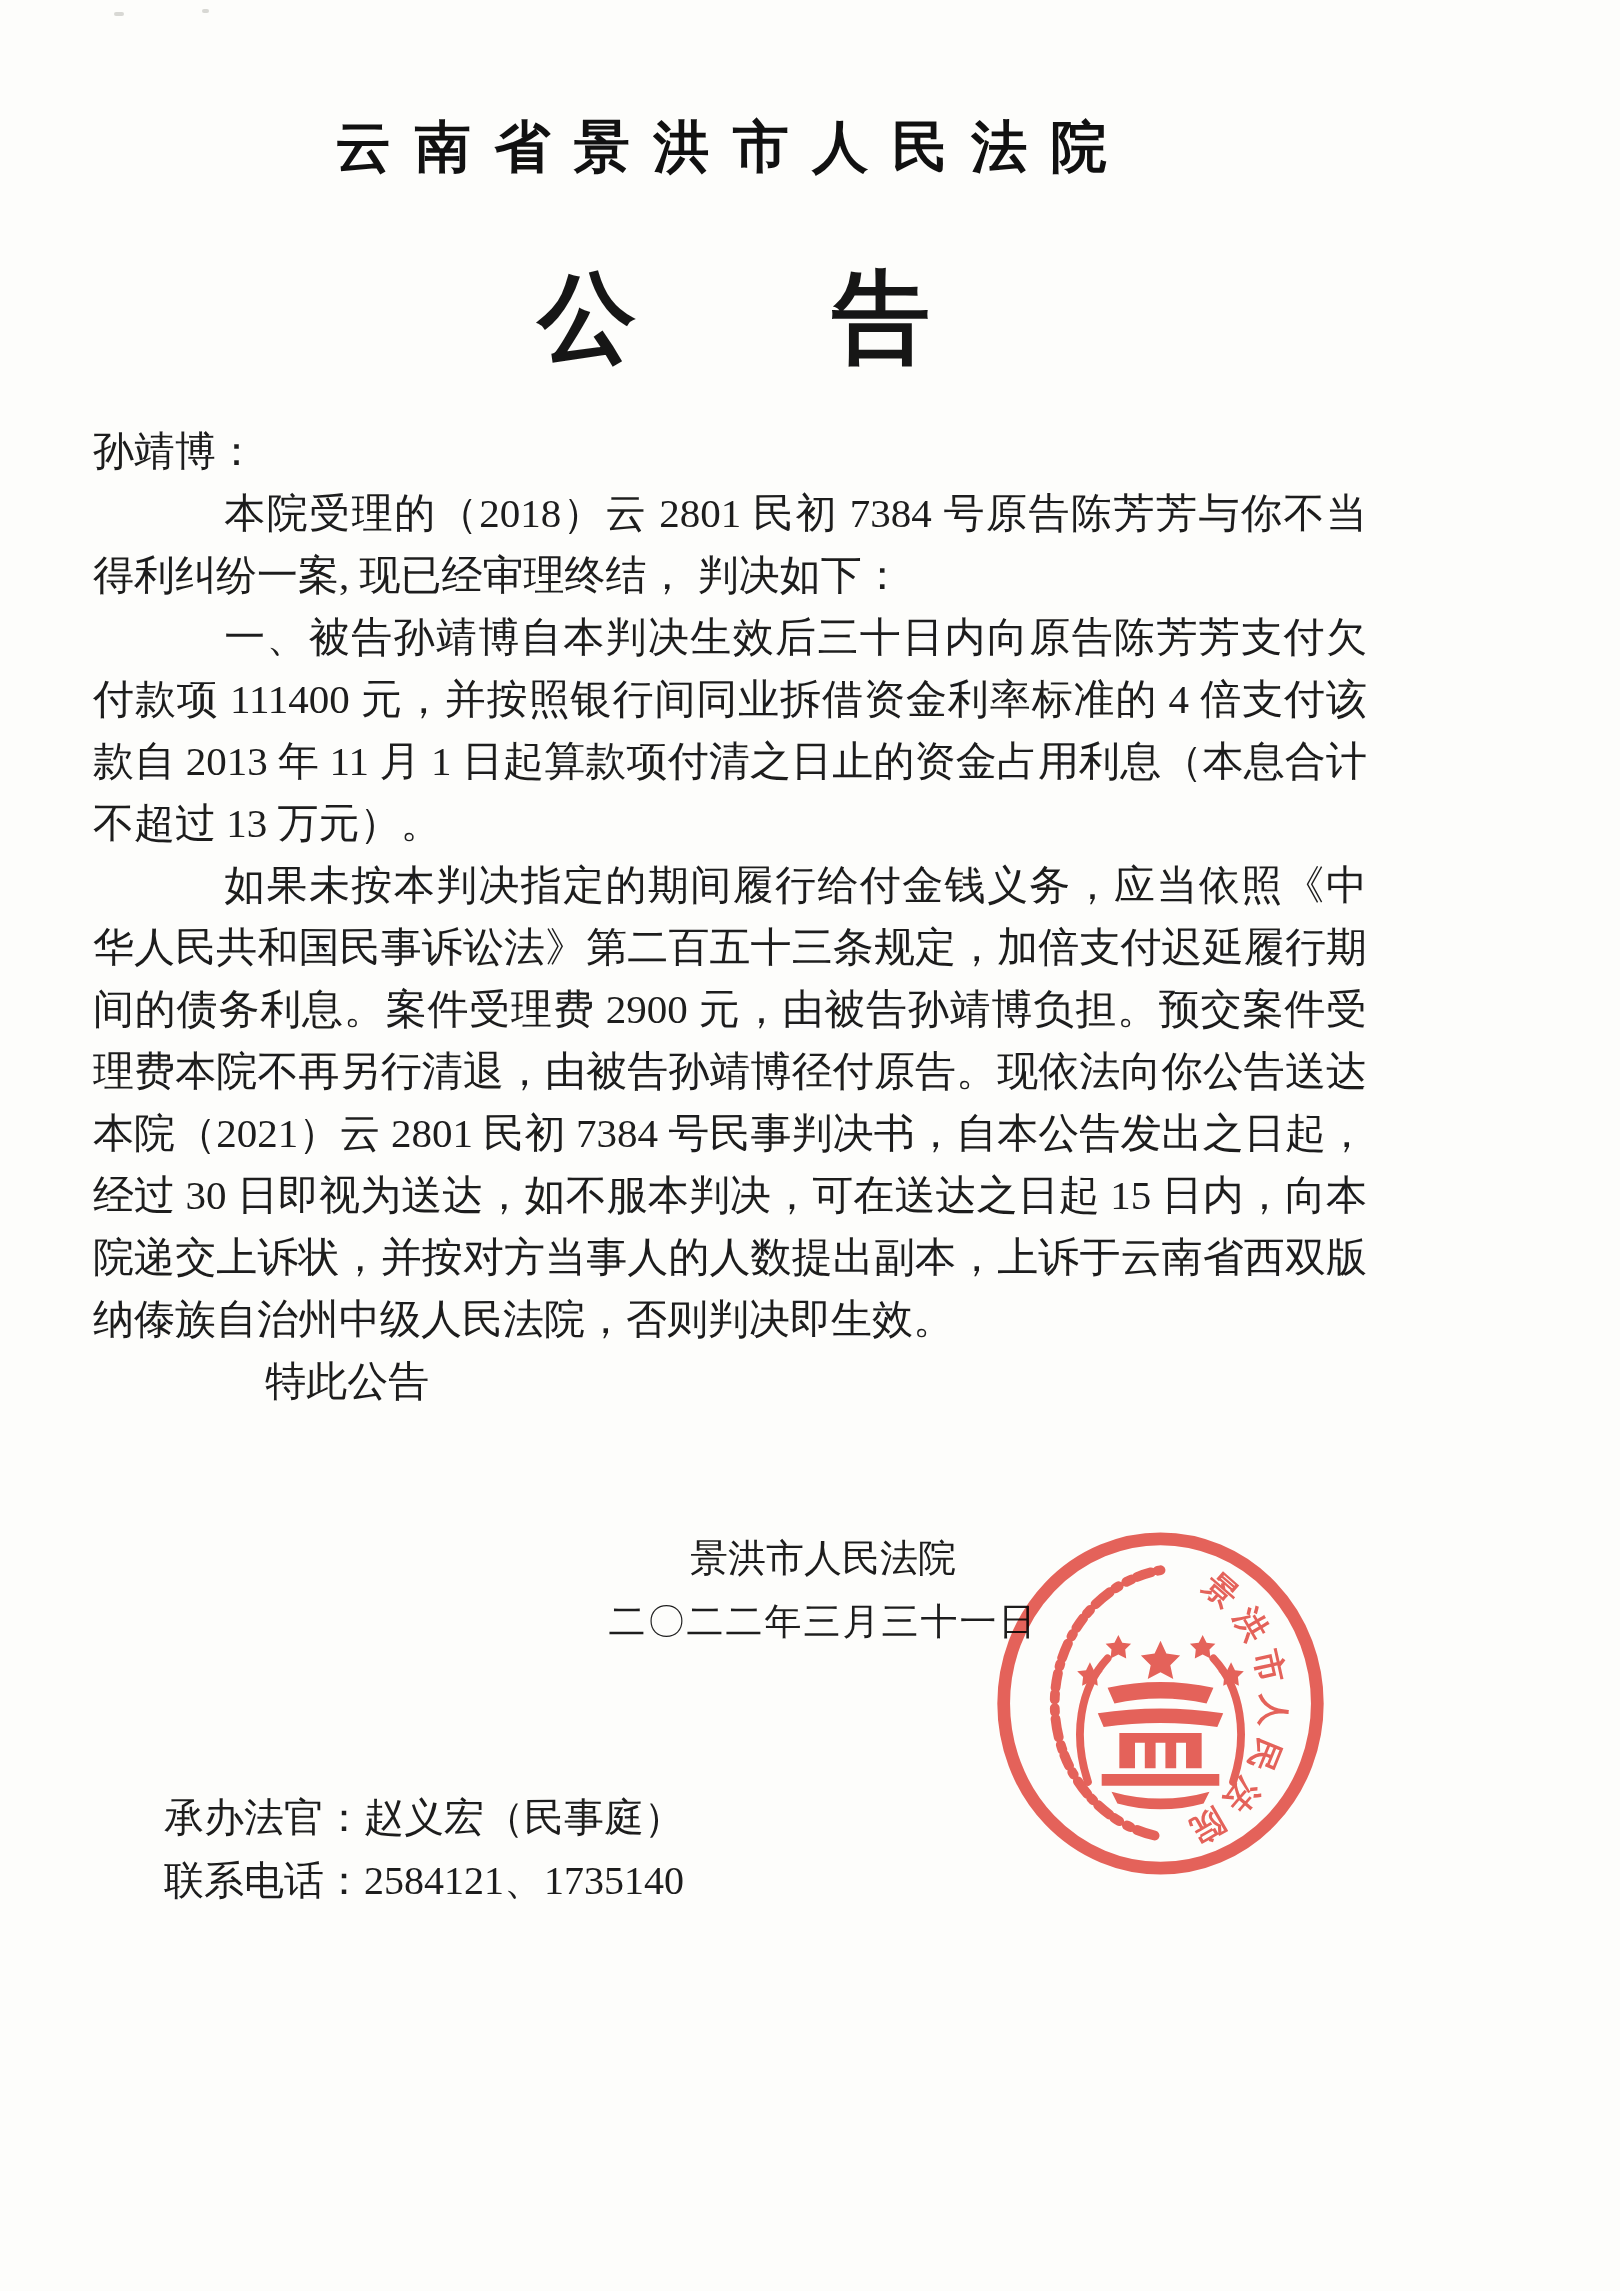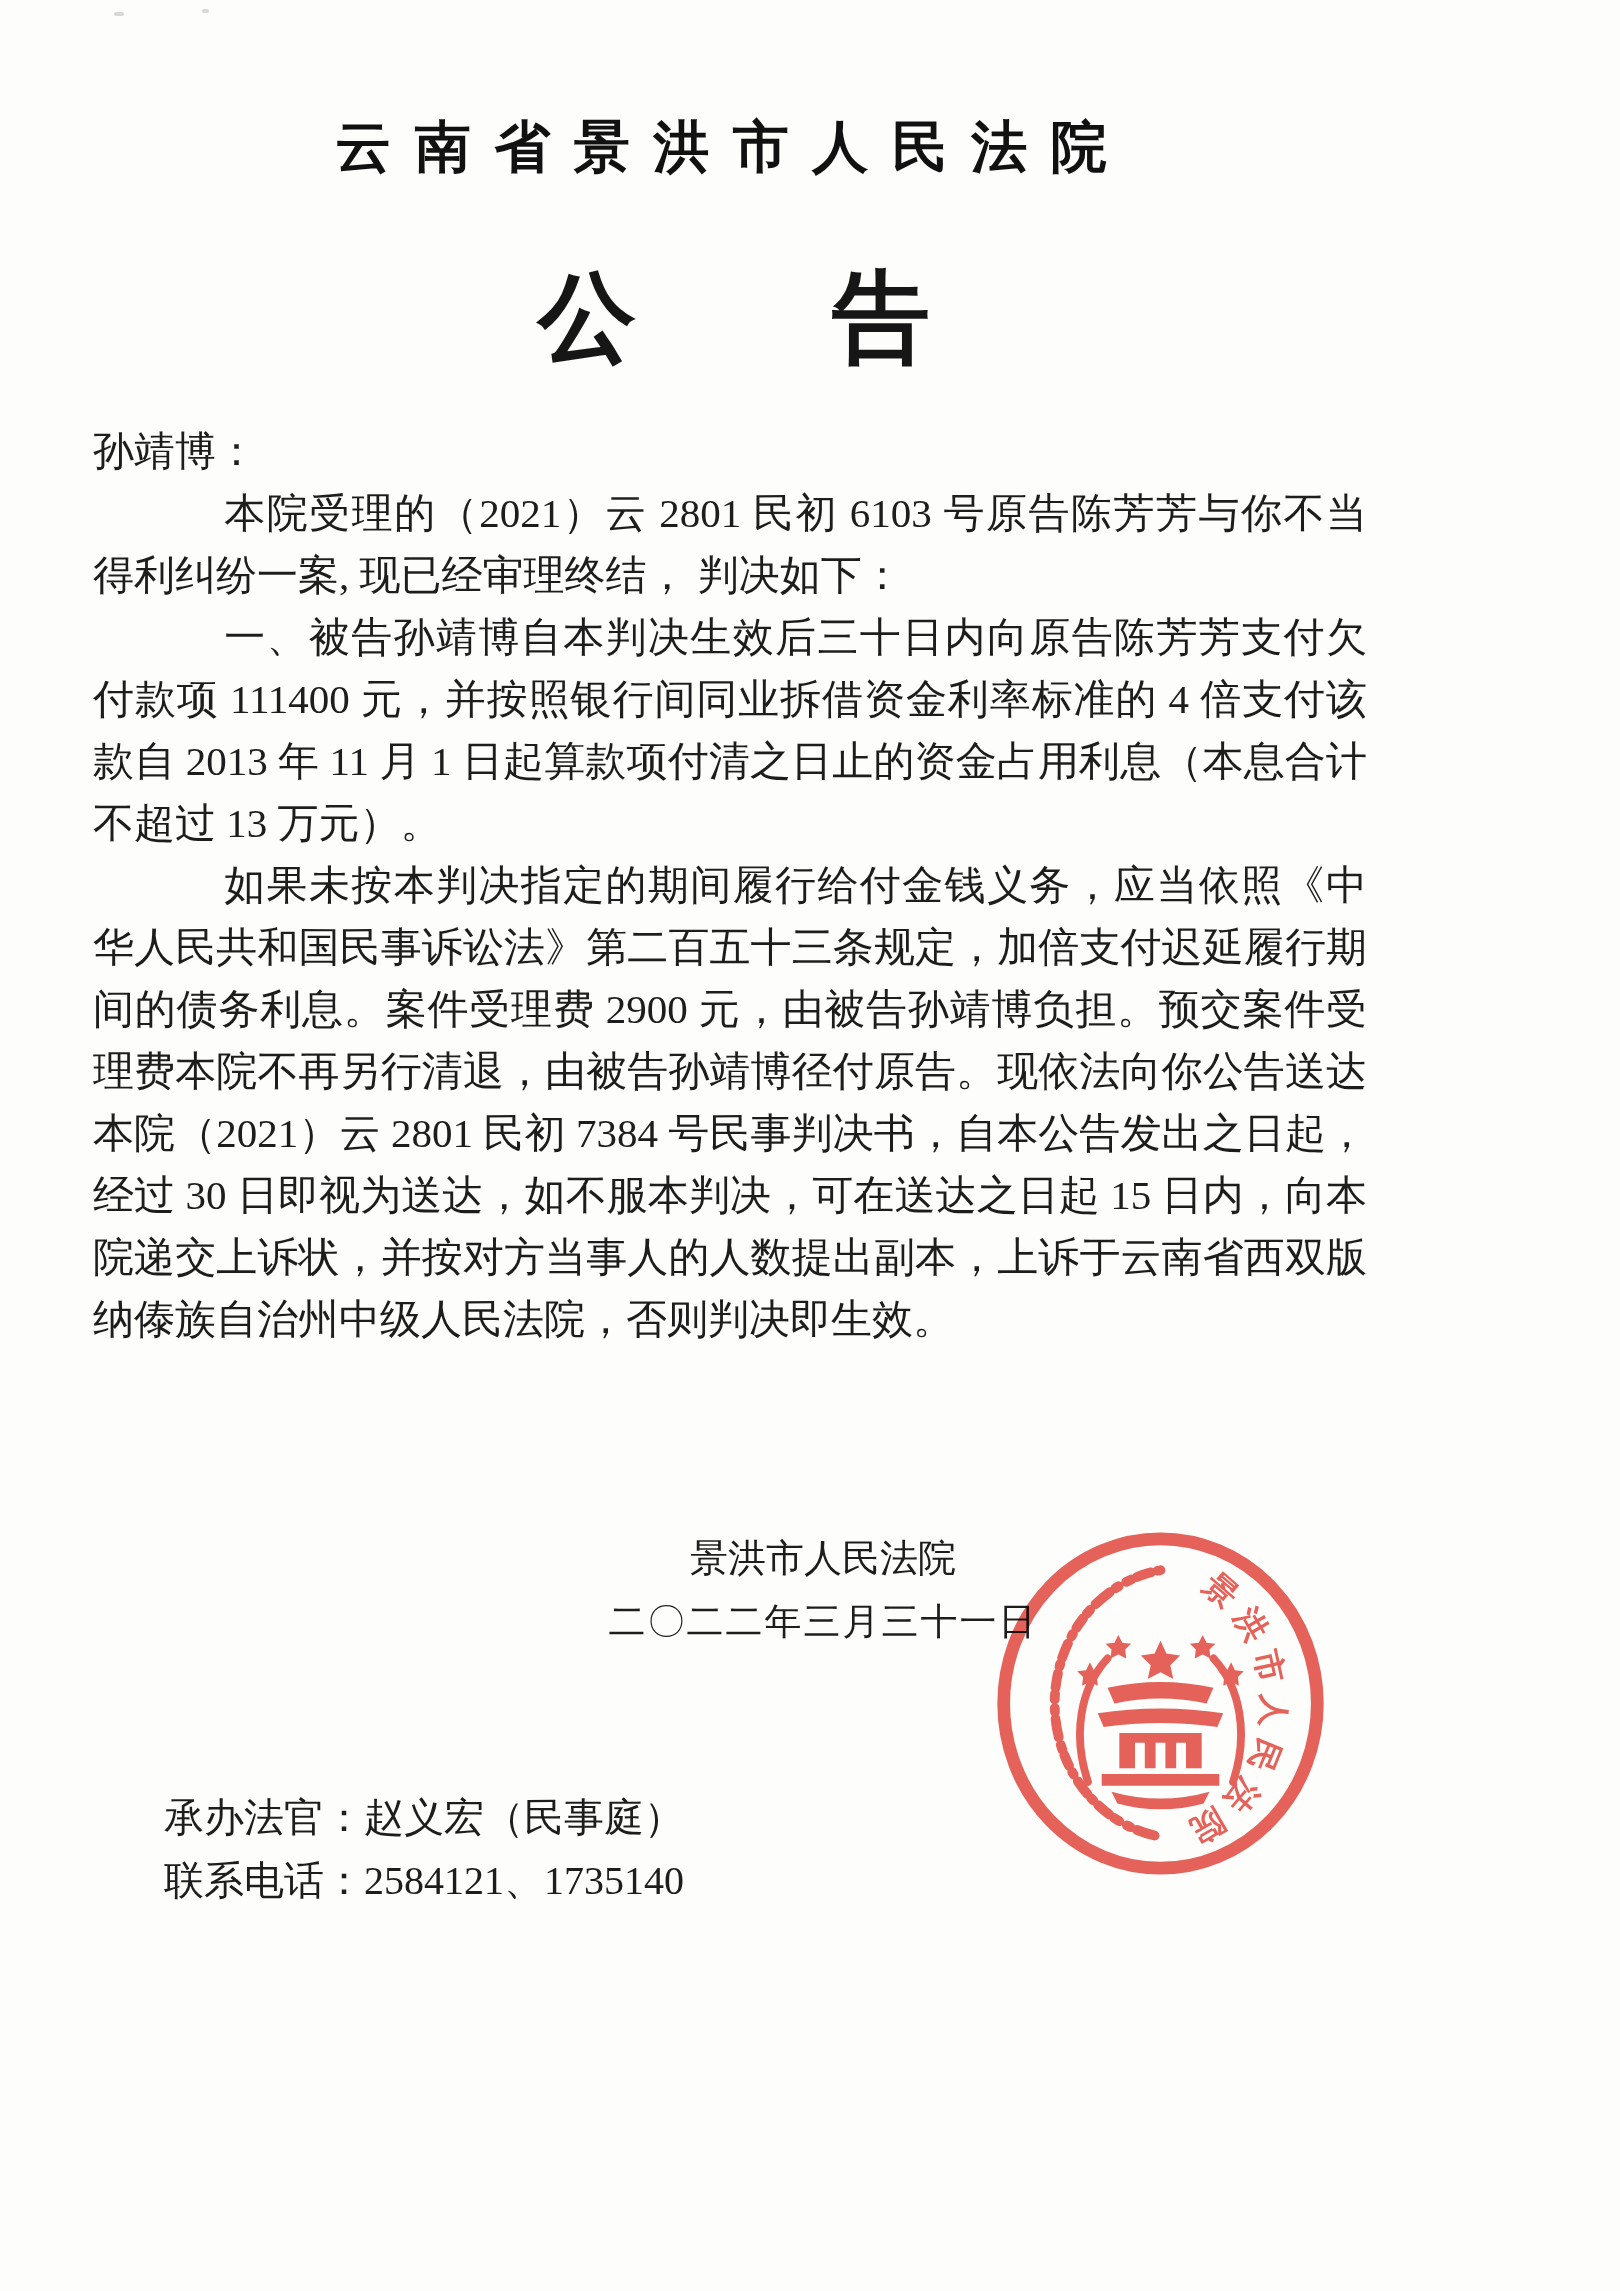--- a/index.html
+++ b/index.html
@@ -61,23 +61,24 @@
 
   <div class="speck" style="left:114px;top:11.8px;width:9.8px;height:3.9px;"></div>
   <div class="speck" style="left:202px;top:8.8px;width:6.9px;height:3.9px;"></div>
 
   <div class="court-header">云南省景洪市人民法院</div>
 
   <div class="notice-title">公　　告</div>
 
   <div class="body-text">
     <p>孙靖博：</p>
-    <p class="indent">本院受理的（2021）云 2801 民初 6103 号原告陈芳芳与你不当得利纠纷一案, 现已经审理终结， 判决如下：</p>
+    <p class="indent">本院受理的（2018）云 2801 民初 7384 号原告陈芳芳与你不当得利纠纷一案, 现已经审理终结， 判决如下：</p>
     <p class="indent">一、被告孙靖博自本判决生效后三十日内向原告陈芳芳支付欠付款项 111400 元，并按照银行间同业拆借资金利率标准的 4 倍支付该款自 2013 年 11 月 1 日起算款项付清之日止的资金占用利息（本息合计不超过 13 万元）。</p>
     <p class="indent">如果未按本判决指定的期间履行给付金钱义务，应当依照《中华人民共和国民事诉讼法》第二百五十三条规定，加倍支付迟延履行期间的债务利息。案件受理费 2900 元，由被告孙靖博负担。预交案件受理费本院不再另行清退，由被告孙靖博径付原告。现依法向你公告送达本院（2021）云 2801 民初 7384 号民事判决书，自本公告发出之日起，经过 30 日即视为送达，如不服本判决，可在送达之日起 15 日内，向本院递交上诉状，并按对方当事人的人数提出副本，上诉于云南省西双版纳傣族自治州中级人民法院，否则判决即生效。</p>
+    <p class="closing">特此公告</p>
   </div>
 
   <div class="signature">
     <div>景洪市人民法院</div>
     <div class="sig-date">二〇二二年三月三十一日</div>
   </div>
 
   <svg class="seal" viewBox="0 0 352 364" aria-hidden="true">
     <g fill="none" stroke="#e4564d">
 

